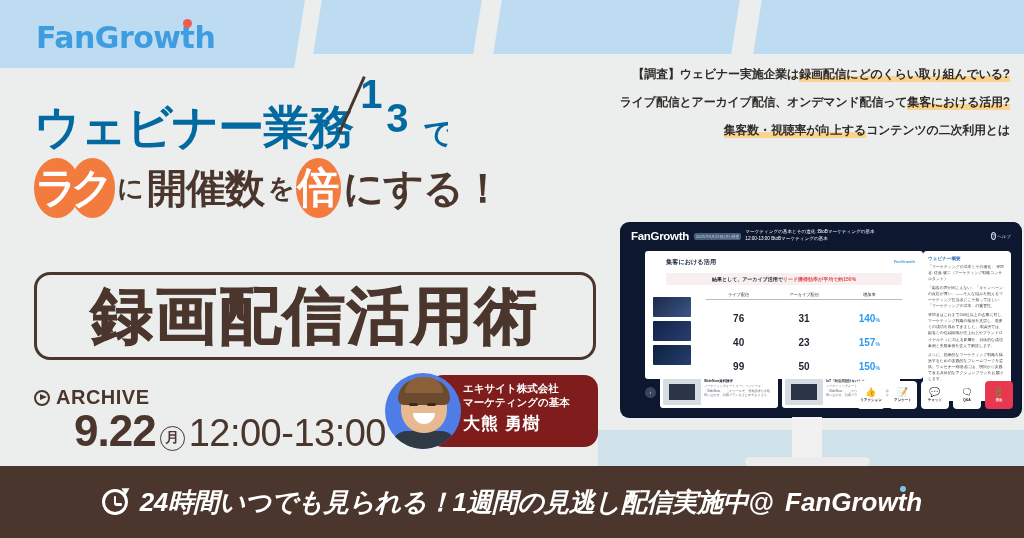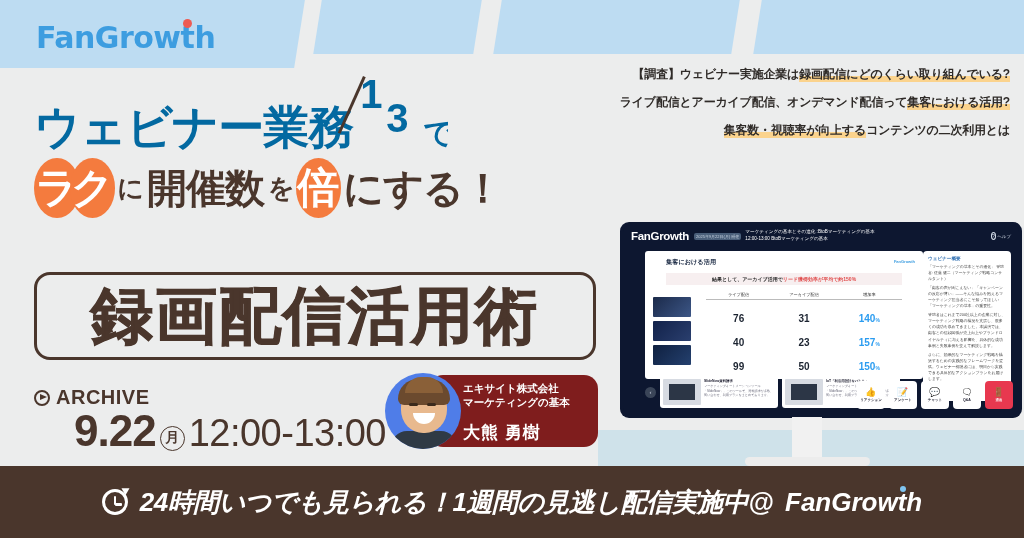--- a/index.html
+++ b/index.html
@@ -65,21 +65,21 @@
   .weekday { display:inline-flex; align-items:center; justify-content:center;
              width:25px; height:25px; border:1.5px solid #4a362c; border-radius:50%;
              font-size:14px; font-weight:bold; margin:0 4px; position:relative; top:-4px; }
   .time { font-size:38px; letter-spacing:-0.5px; }
 
   
   .speaker { position:absolute; left:385px; top:373px; width:213px; height:76px; }
   .sp-card { position:absolute; left:44px; top:2px; width:169px; height:72px;
              background:#7f1d1d; border-radius:14px; color:#fff; padding:7px 8px 0 34px; }
   .sp-org { font-size:10.5px; font-weight:bold; line-height:1.3; }
-  .sp-name { font-size:17px; font-weight:bold; margin-top:12px; letter-spacing:1px; }
+  .sp-name { font-size:17px; font-weight:bold; margin-top:3px; letter-spacing:1px; }
   .avatar { position:absolute; left:0; top:0; width:76px; height:76px; border-radius:50%;
             overflow:hidden; background:#4f7de8; }
   .av-face { position:absolute; left:16px; top:12px; width:46px; height:48px;
              border-radius:46% 46% 48% 48%; background:#e8b98e; }
   .av-hair { position:absolute; left:13px; top:6px; width:52px; height:26px;
              border-radius:26px 26px 8px 8px; background:#6b4a2e; }
   .av-hair2 { position:absolute; left:20px; top:4px; width:38px; height:16px;
               border-radius:20px 20px 0 0; background:#8a6038; }
   .av-eye { position:absolute; width:9px; height:3px; border-radius:2px; background:#3b2a1c; top:30px; }
   .av-eye.l { left:24px; } .av-eye.r { left:42px; }

